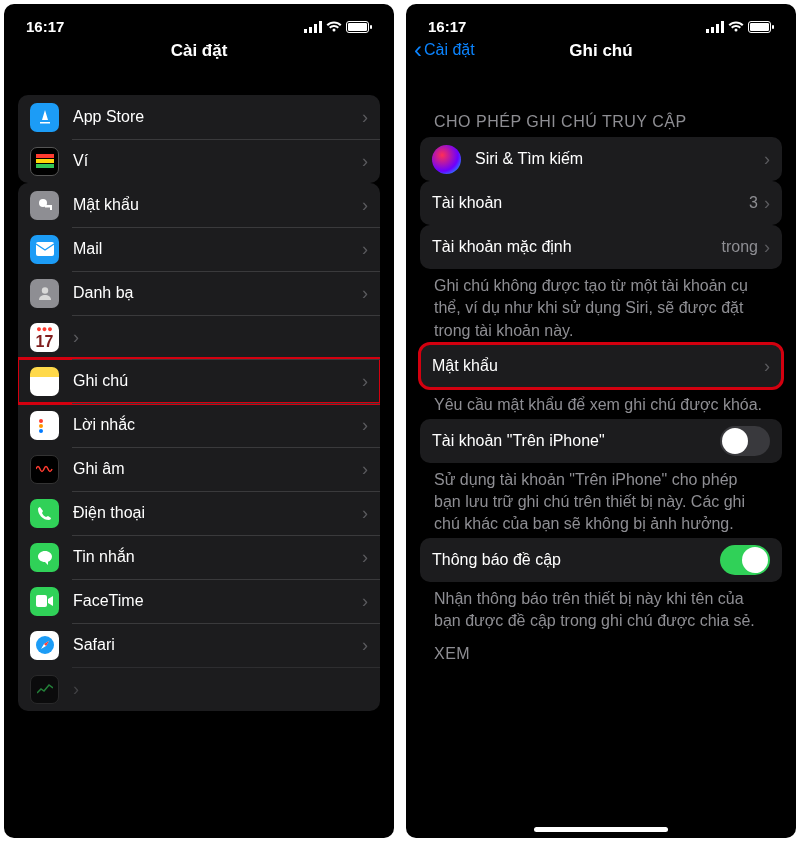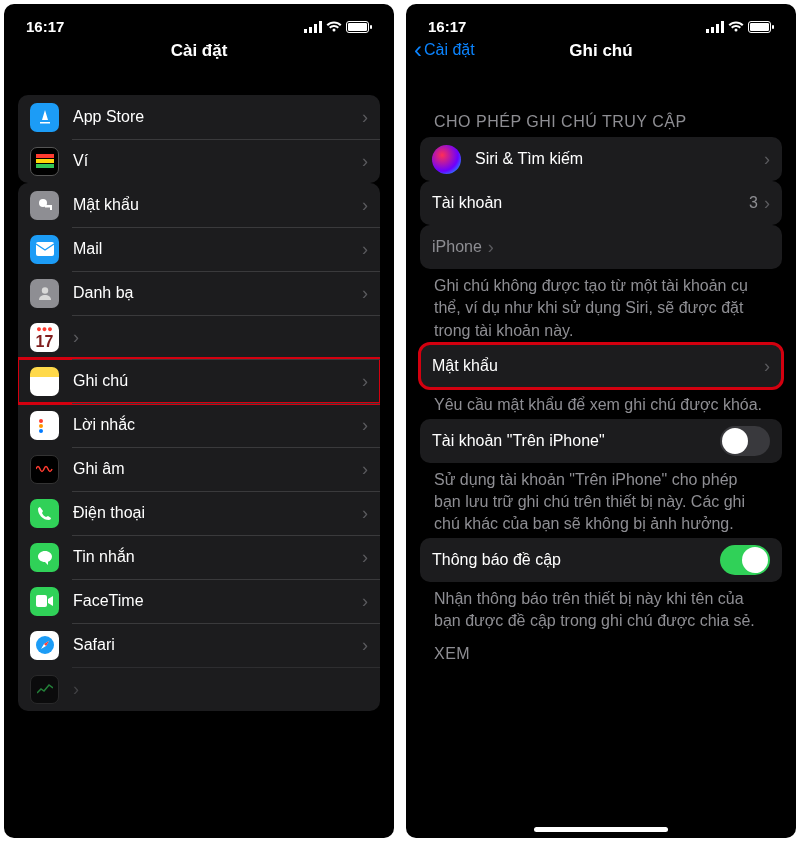--- a/index.html
+++ b/index.html
@@ -370,21 +370,22 @@
     <div class="group">
       <div class="row no-icon">
         <span class="row-label">Tài khoản</span>
         <span class="row-value">3</span>
         <span class="chev">›</span>
       </div>
     </div>
 
     <div class="group">
       <div class="row no-icon">
-        <span class="row-value">iPhone</span>
+        <span class="row-label">Tài khoản mặc định</span>
+        <span class="row-value">trong</span>
         <span class="chev">›</span>
       </div>
     </div>
     <div class="footer-text">Ghi chú không được tạo từ một tài khoản cụ thể, ví dụ như khi sử dụng Siri, sẽ được đặt trong tài khoản này.</div>
 
     <div class="group highlight">
       <div class="row no-icon">
         <span class="row-label">Mật khẩu</span>
         <span class="chev">›</span>
       </div>

